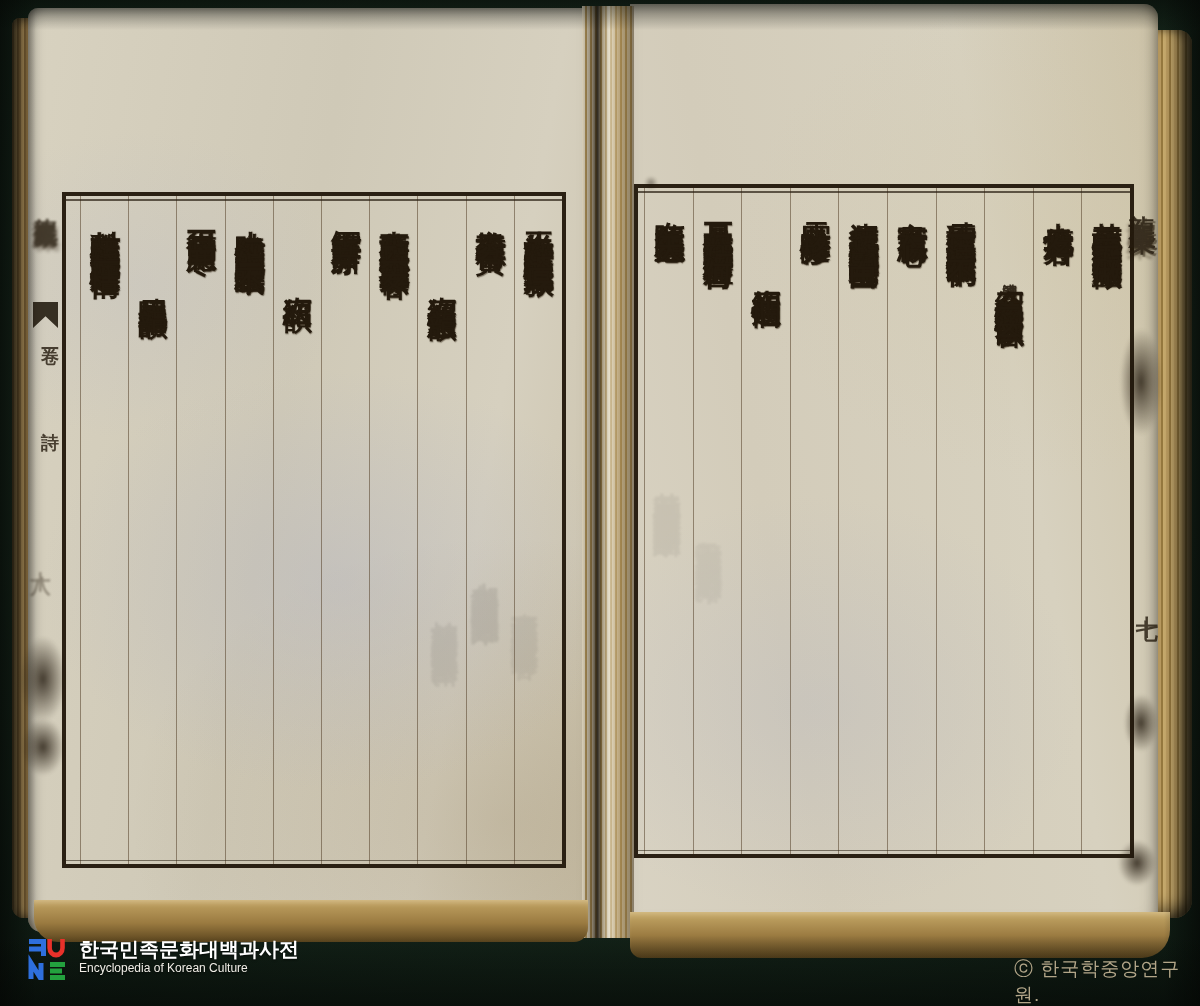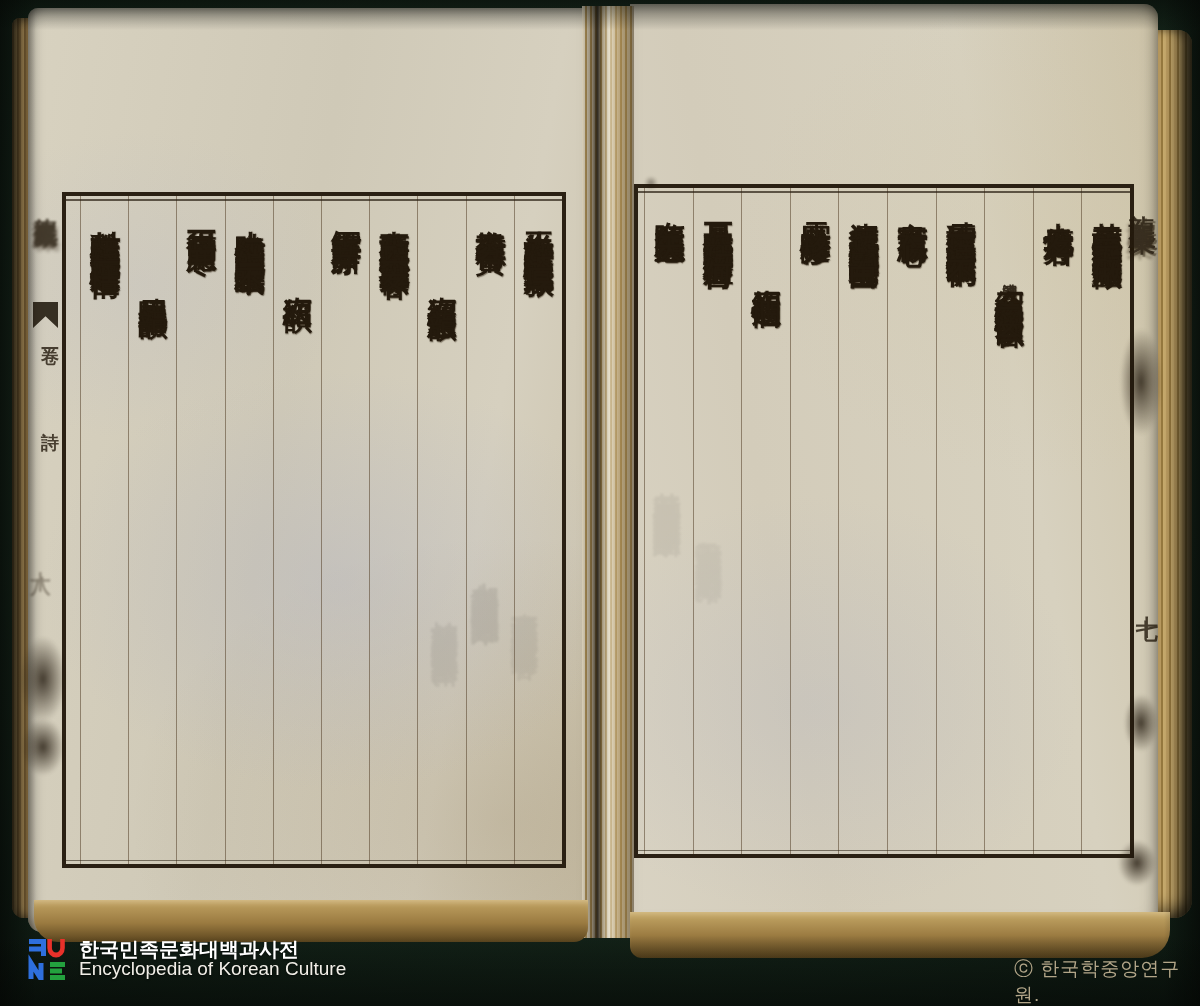--- a/index.html
+++ b/index.html
@@ -83,21 +83,21 @@
   .g5{left:690px;top:520px;height:280px;font-size:27px;opacity:.08;}
   
   .vignette{position:absolute;inset:0;pointer-events:none;background:
     linear-gradient(180deg, rgba(5,8,5,.5) 0%, transparent 3%, transparent 93%, rgba(4,6,4,.55) 100%),
     linear-gradient(90deg, rgba(4,6,4,.65) 0%, transparent 3%, transparent 97%, rgba(4,6,4,.65) 100%);}
   .watermark{position:absolute;left:28px;top:938px;display:flex;align-items:flex-start;gap:11px;}
   .logo{width:40px;height:42px;flex:0 0 auto;}
   .wm-text{display:flex;flex-direction:column;}
   .wm-ko{font-family:"Liberation Sans","DejaVu Sans",sans-serif;font-weight:bold;font-size:20px;
     color:#ffffff;text-shadow:0 1px 2px rgba(0,0,0,.65);line-height:22px;}
-  .wm-en{font-family:"Liberation Sans","DejaVu Sans",sans-serif;font-size:19px;color:#f1eee7;
+  .wm-en{font-family:"Liberation Sans","DejaVu Sans",sans-serif;font-size:12px;color:#f1eee7;
     text-shadow:0 1px 2px rgba(0,0,0,.6);line-height:17px;}
   .copyright{position:absolute;left:1014px;top:956px;font-family:"Liberation Sans","DejaVu Sans",sans-serif;
     font-size:19px;color:#b3a689;letter-spacing:1px;}
 </style>
 </head>
 <body>
 
 <div class="scene">
 
   <div class="edge-left"></div>

